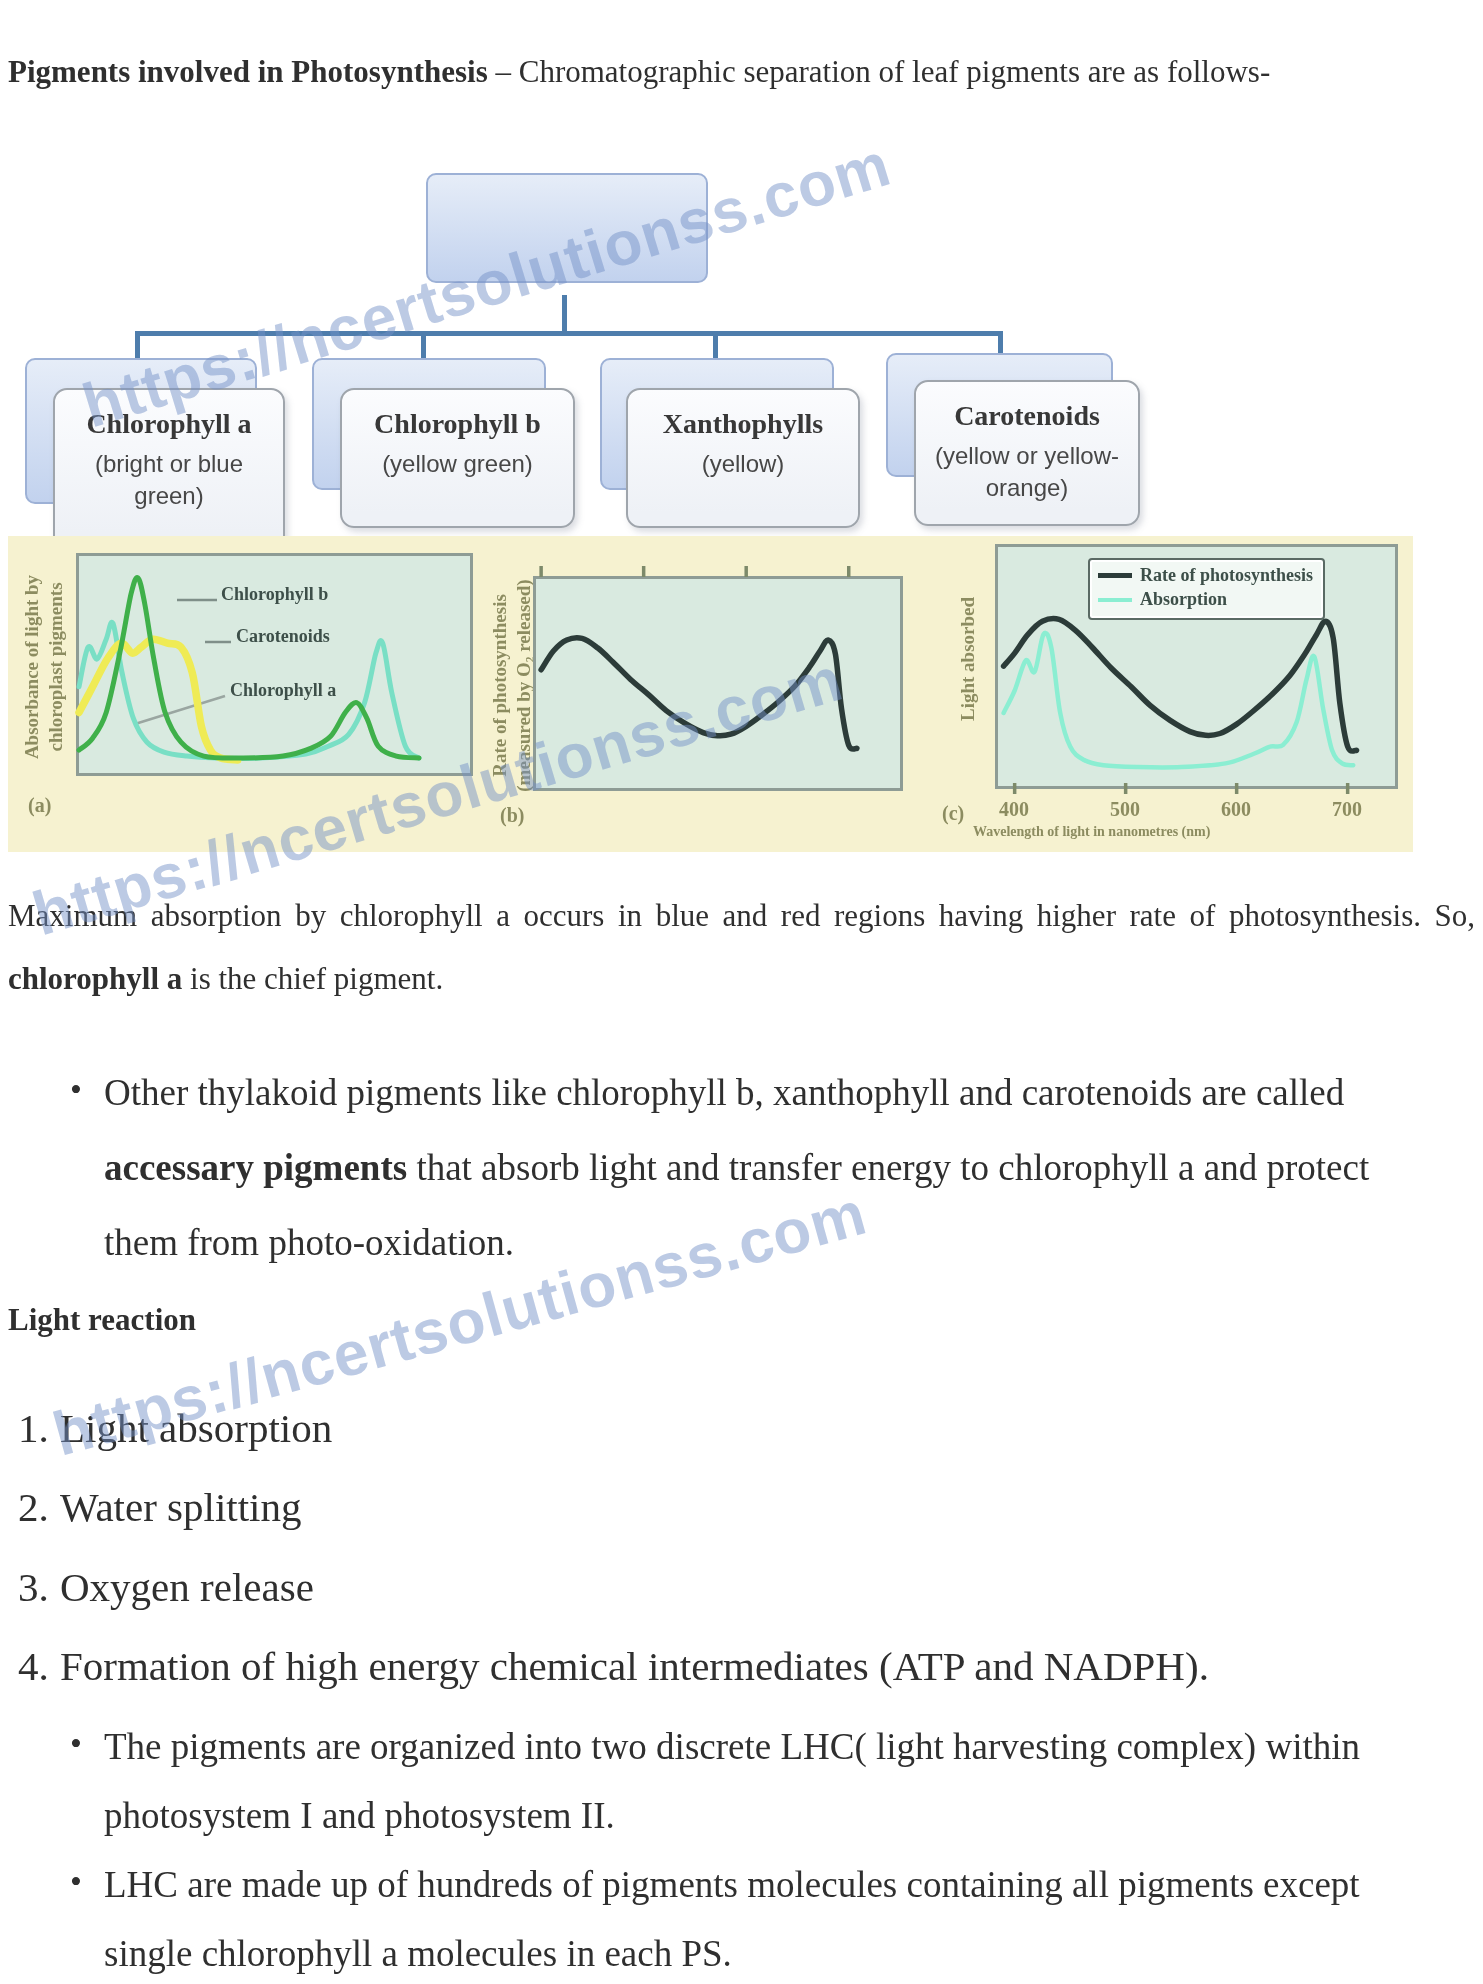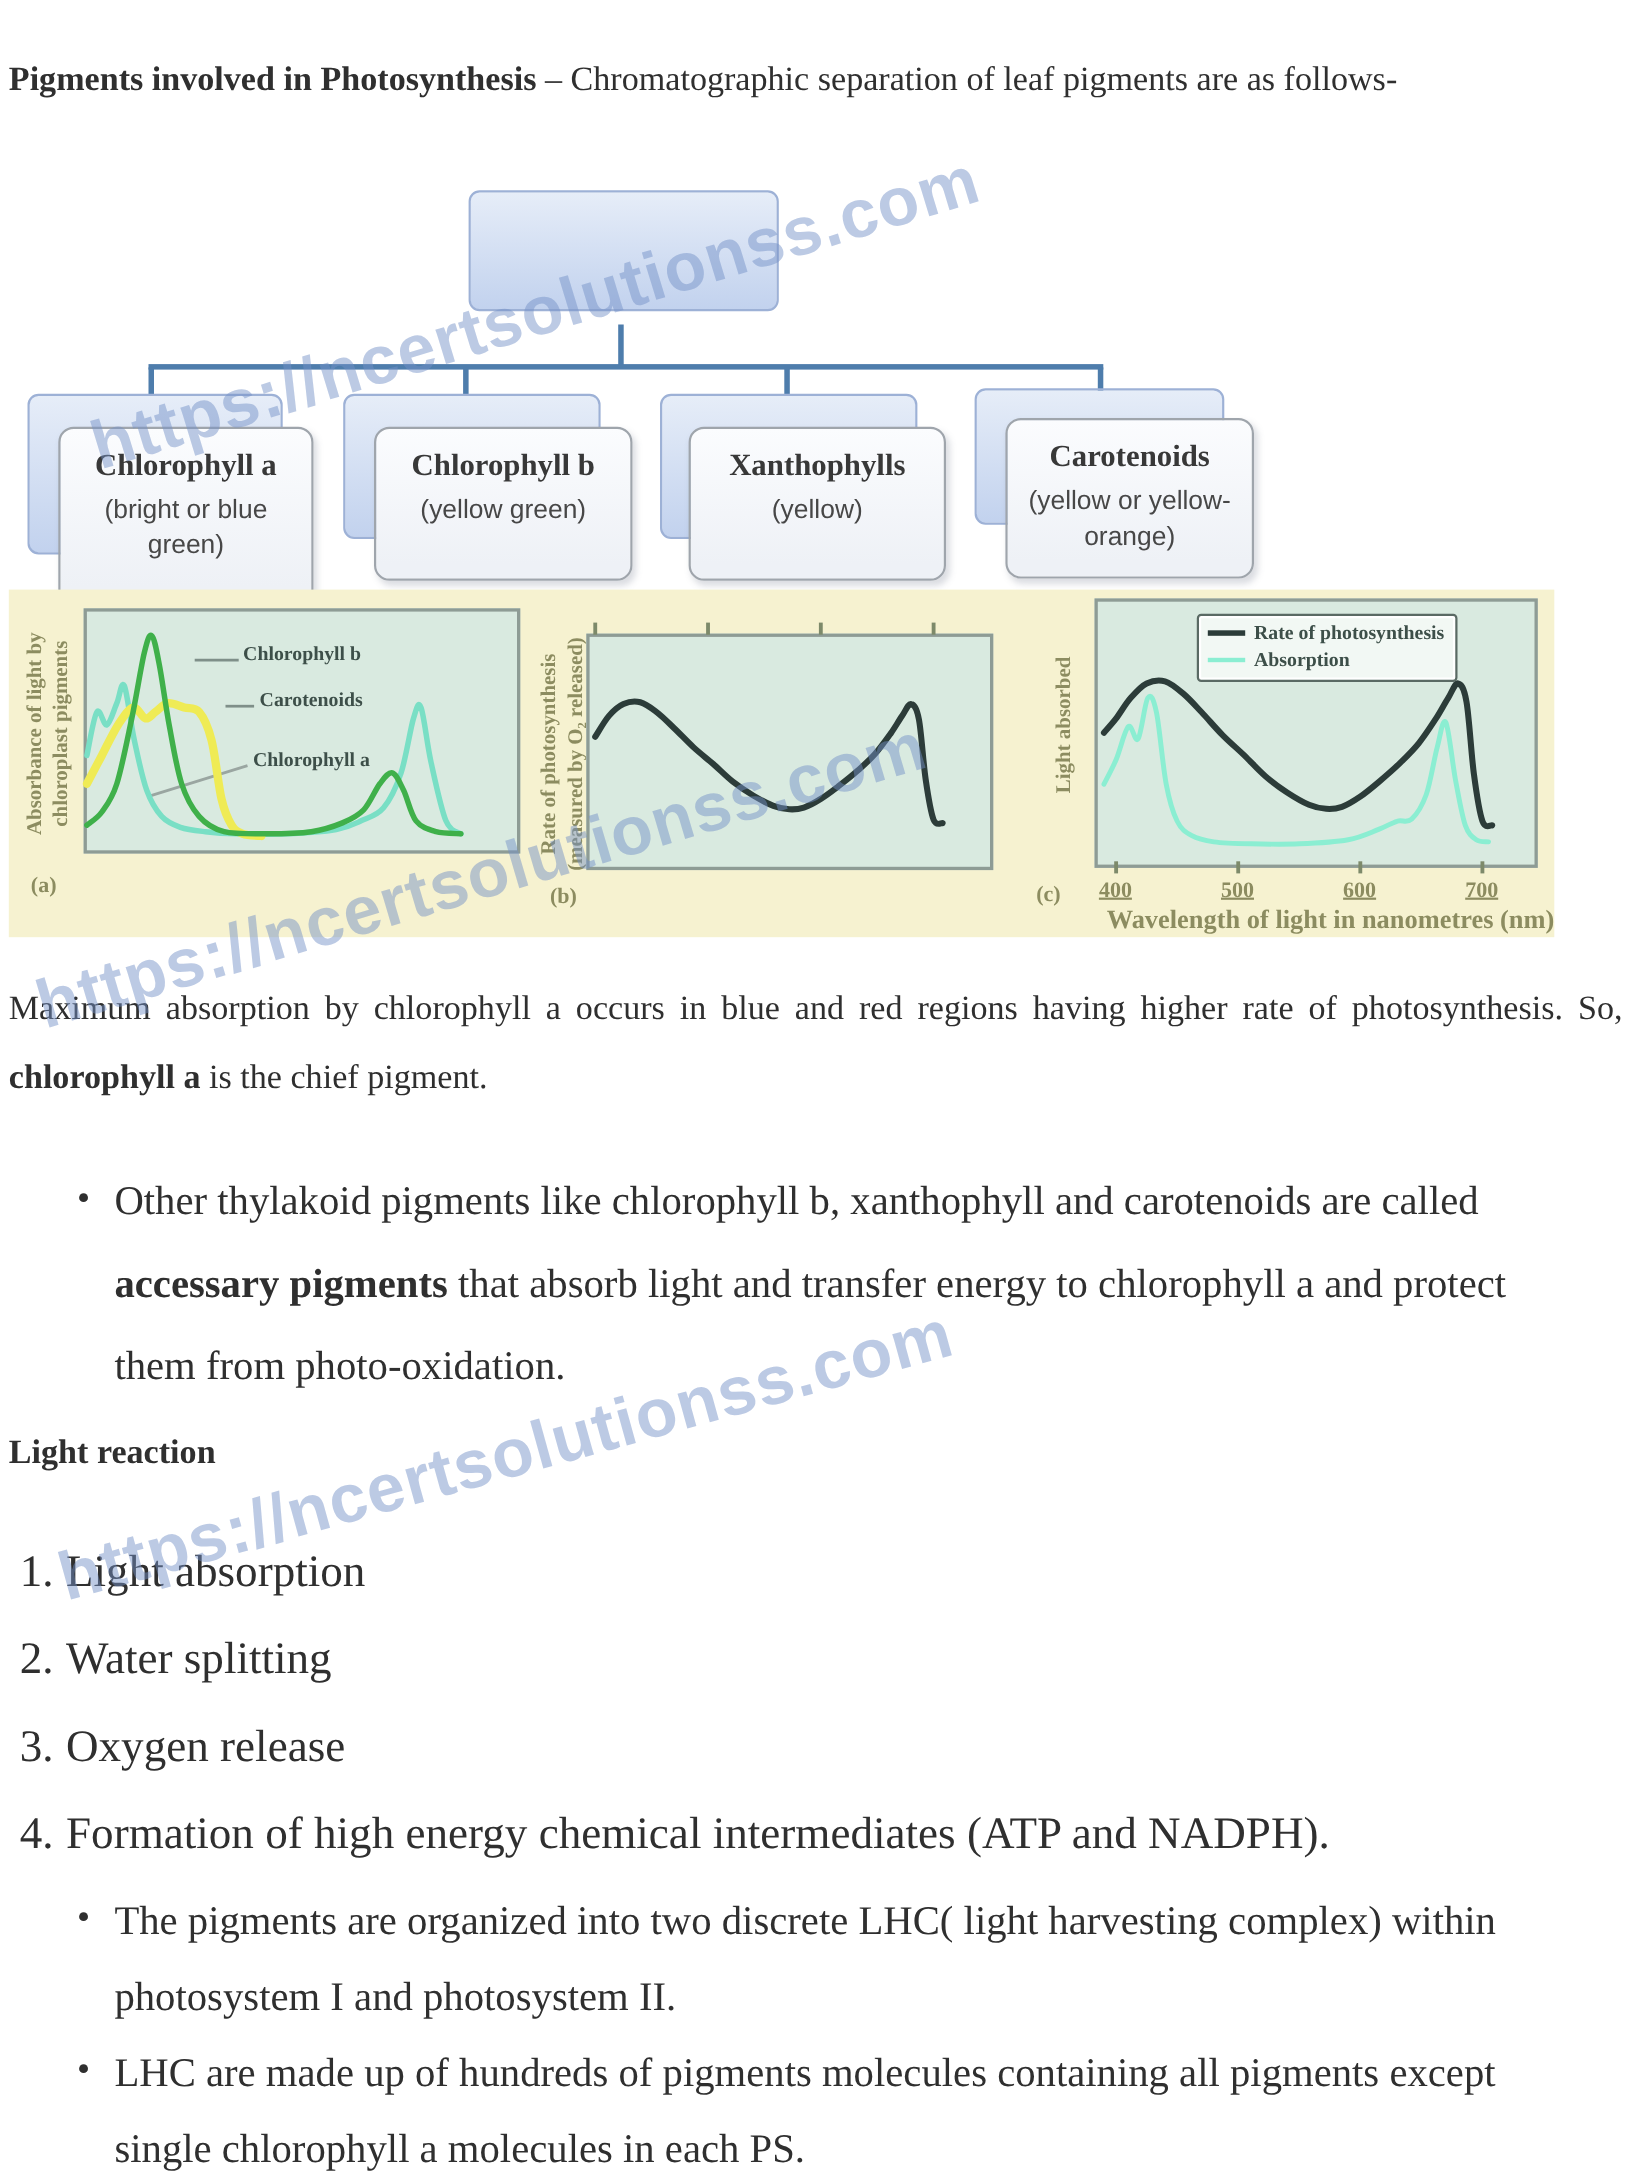--- a/index.html
+++ b/index.html
@@ -46,23 +46,23 @@
 
   
   .figure{position:relative;height:322px;margin-top:0;}
   .strip-bg{position:absolute;left:0;top:0;width:1405px;height:316px;background:#f6f2d0;}
   .plot{position:absolute;background:#d9eae0;border:3px solid #8e9c95;box-sizing:border-box;}
   .plot svg{overflow:visible;display:block;}
   .vlabel{position:absolute;transform:rotate(-90deg);transform-origin:0 0;
           font-size:19px;font-weight:700;color:#8c8c60;text-align:center;line-height:1.25;}
   .ptag{position:absolute;font-size:20px;font-weight:700;color:#8c8c60;}
   .clabel{position:absolute;font-size:18px;font-weight:700;color:#3d4f49;white-space:nowrap;}
-  .xtick{position:absolute;width:44px;text-align:center;font-size:20px;font-weight:700;color:#8c8c60;text-decoration:underline;}
-  .xlabel{position:absolute;left:965px;top:288px;width:440px;text-align:right;
-          font-size:24px;font-weight:700;color:#8c8c60;}
+  .xtick{position:absolute;width:44px;text-align:center;font-size:20px;font-weight:700;color:#8c8c60;}
+  .xlabel{position:absolute;left:965px;top:288px;width:440px;text-align:left;
+          font-size:14px;font-weight:700;color:#8c8c60;}
   .legend{position:absolute;left:1080px;top:22px;z-index:5;border:2px solid #5a6a64;
           border-radius:4px;background:rgba(244,249,245,0.92);padding:4px 10px 6px 8px;
           box-shadow:inset 0 0 0 2px #fff;}
   .lrow{display:flex;align-items:center;height:24px;}
   .lswatch{width:34px;height:5px;margin-right:8px;flex:0 0 auto;}
   .ltext{font-size:18px;font-weight:700;color:#3d4f49;white-space:nowrap;}
 </style>
 </head>
 <body>
 

